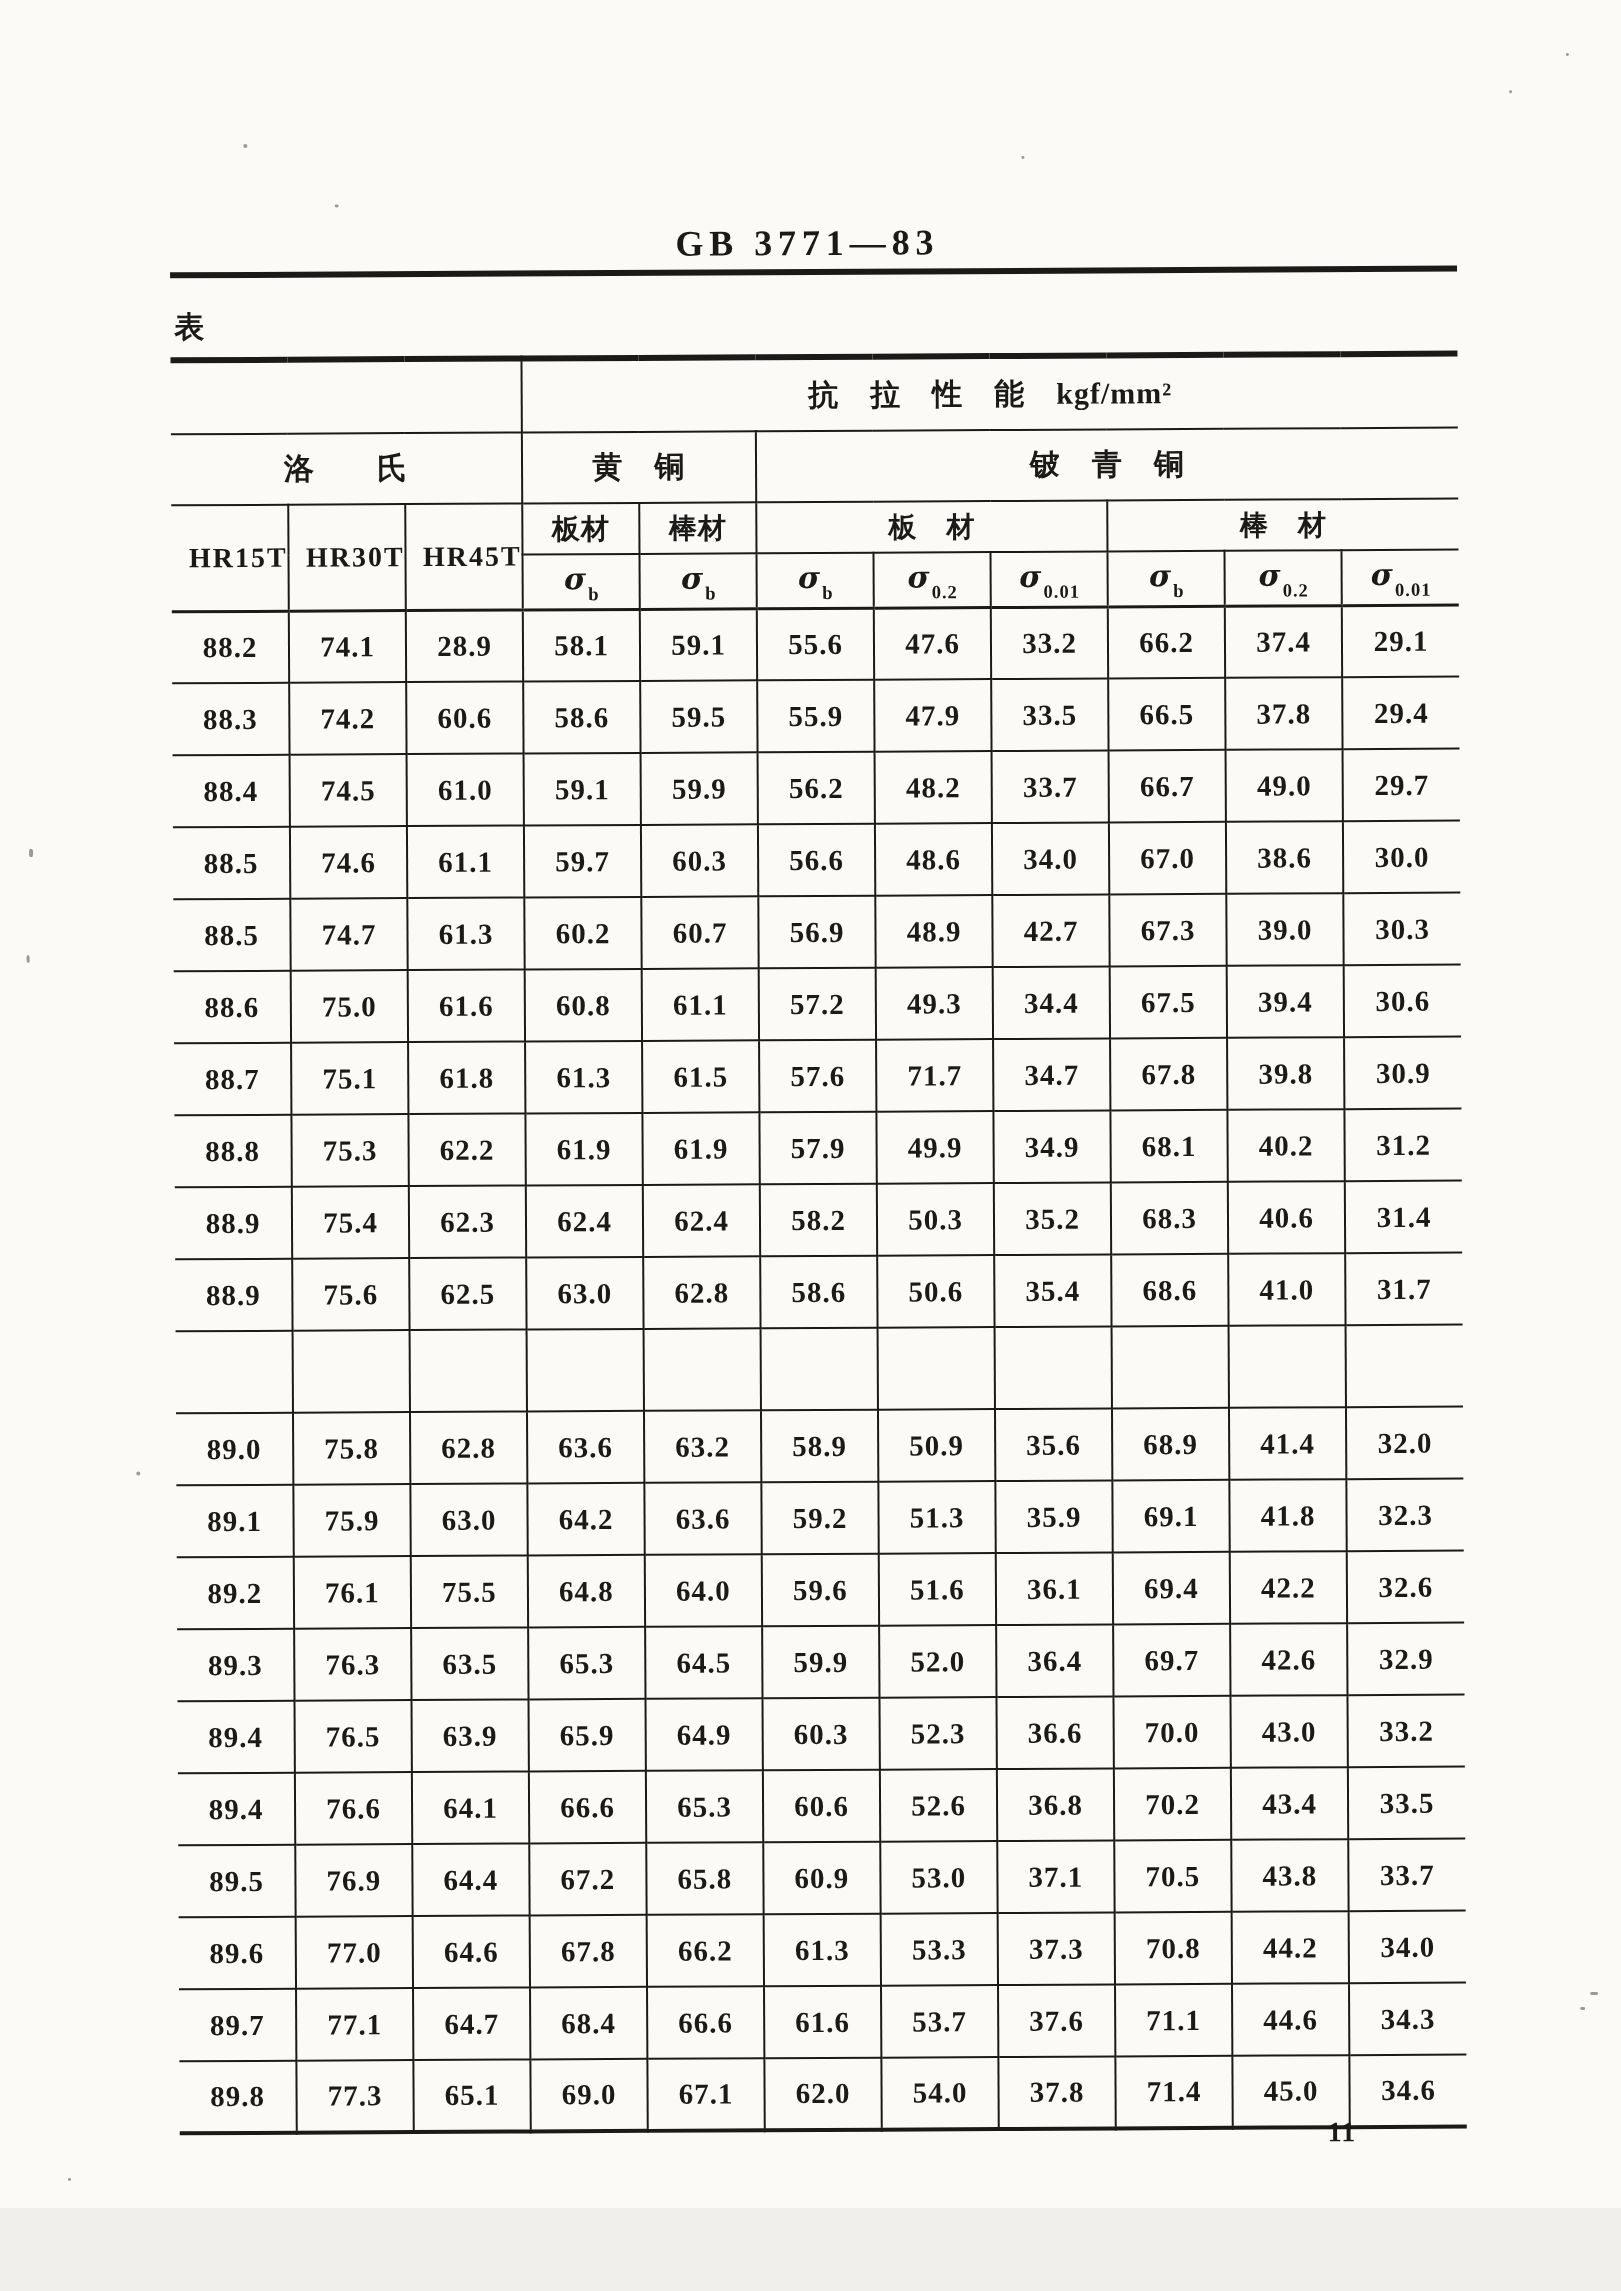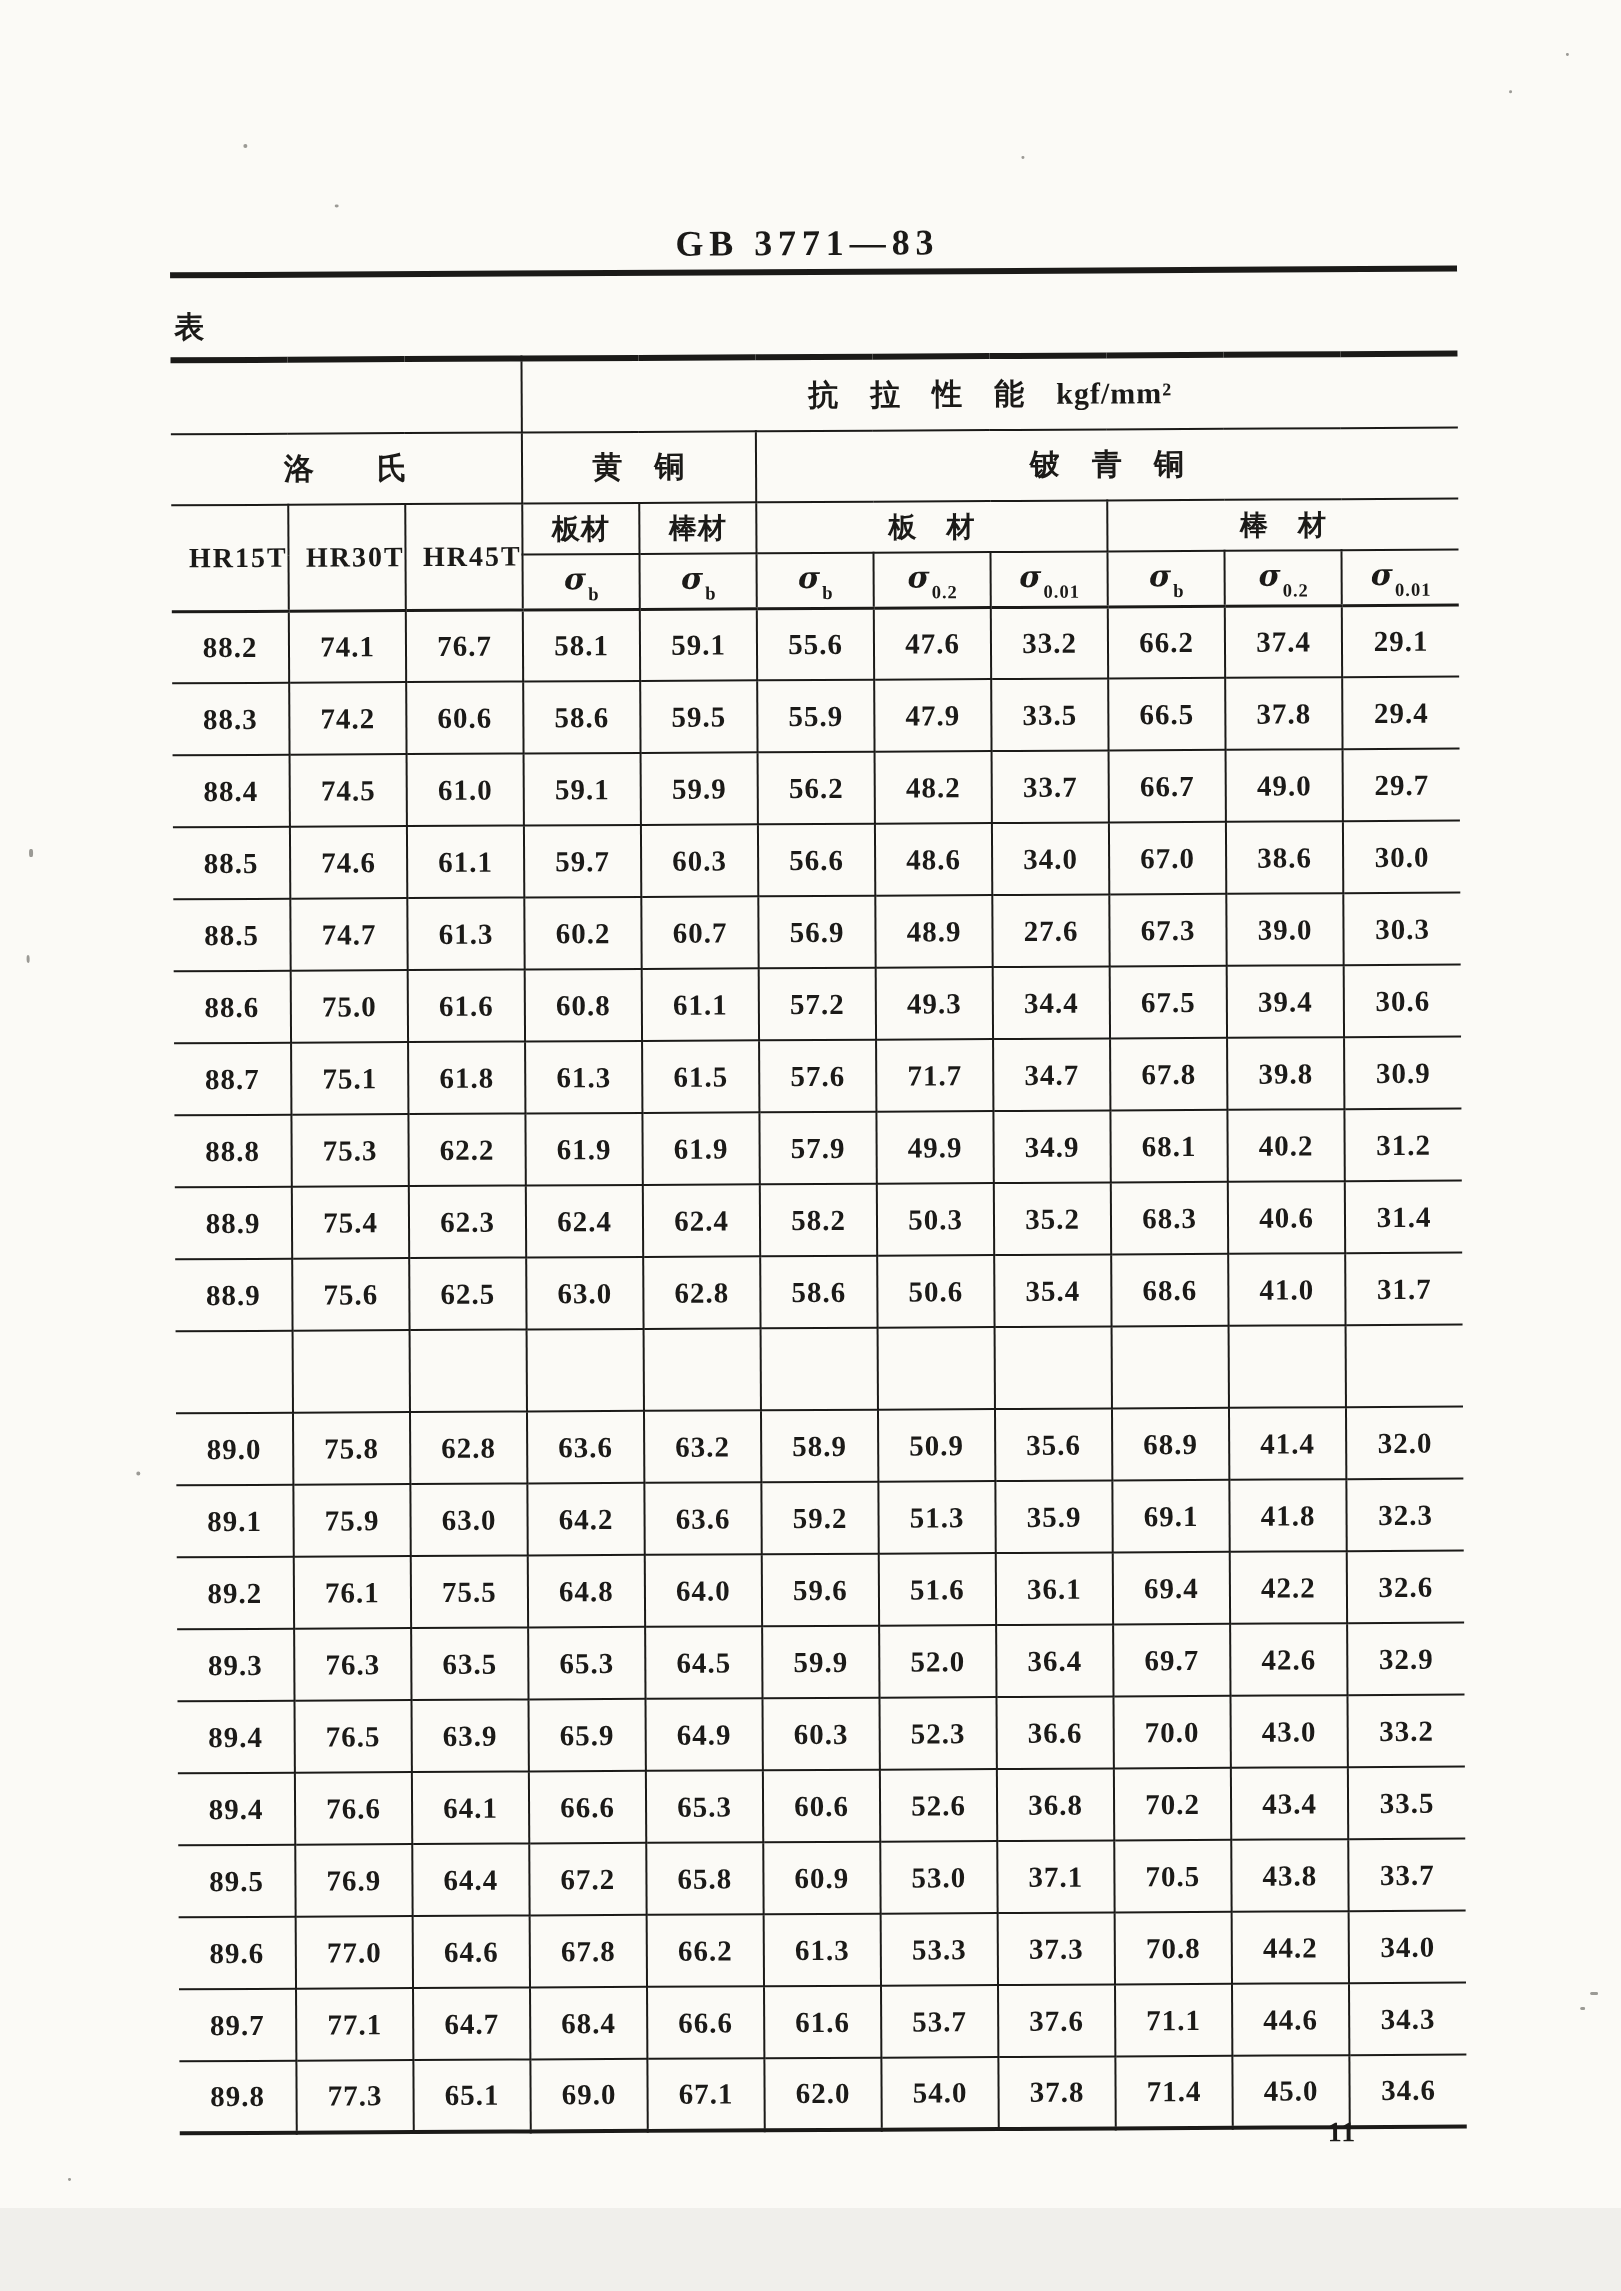--- a/index.html
+++ b/index.html
@@ -140,21 +140,21 @@
             <td class="sig"><i>σ</i><sub>0.01</sub></td>
             <td class="sig"><i>σ</i><sub>b</sub></td>
             <td class="sig"><i>σ</i><sub>0.2</sub></td>
             <td class="sig"><i>σ</i><sub>0.01</sub></td>
           </tr>
         </thead>
         <tbody>
             <tr>
               <td>88.2</td>
               <td>74.1</td>
-              <td>76.7</td>
+              <td>28.9</td>
               <td>58.1</td>
               <td>59.1</td>
               <td>55.6</td>
               <td>47.6</td>
               <td>33.2</td>
               <td>66.2</td>
               <td>37.4</td>
               <td>29.1</td>
             </tr>
             <tr>
@@ -197,21 +197,21 @@
               <td>30.0</td>
             </tr>
             <tr>
               <td>88.5</td>
               <td>74.7</td>
               <td>61.3</td>
               <td>60.2</td>
               <td>60.7</td>
               <td>56.9</td>
               <td>48.9</td>
-              <td>27.6</td>
+              <td>42.7</td>
               <td>67.3</td>
               <td>39.0</td>
               <td>30.3</td>
             </tr>
             <tr>
               <td>88.6</td>
               <td>75.0</td>
               <td>61.6</td>
               <td>60.8</td>
               <td>61.1</td>

